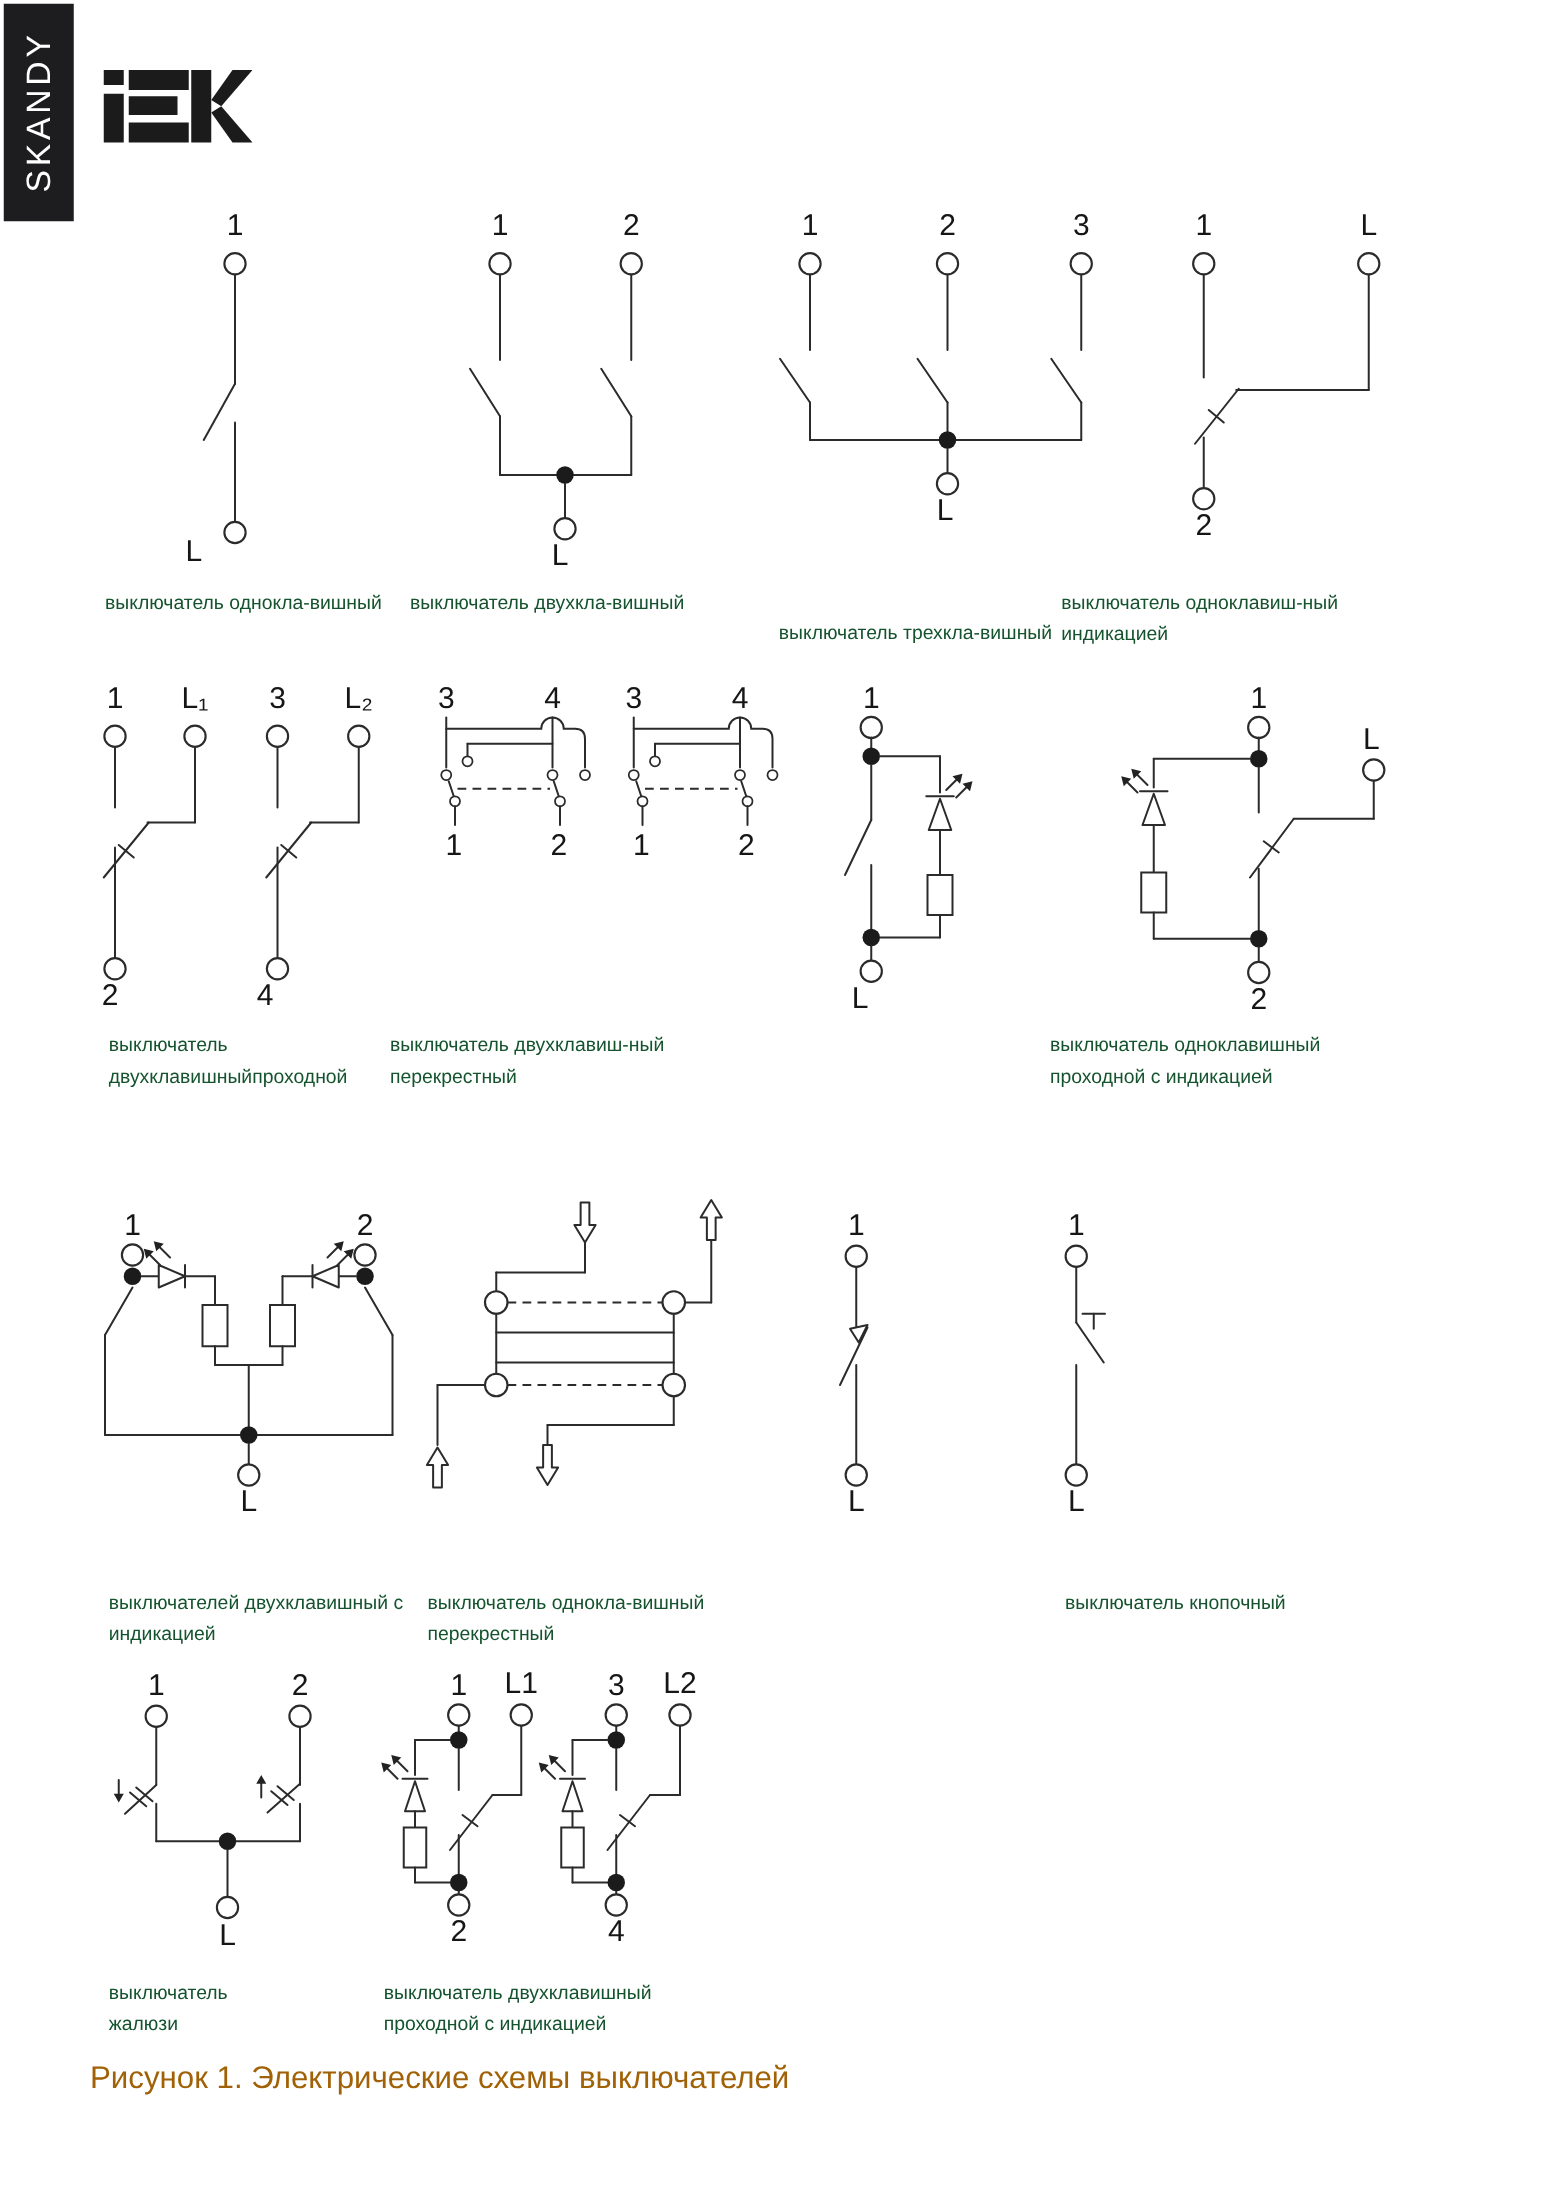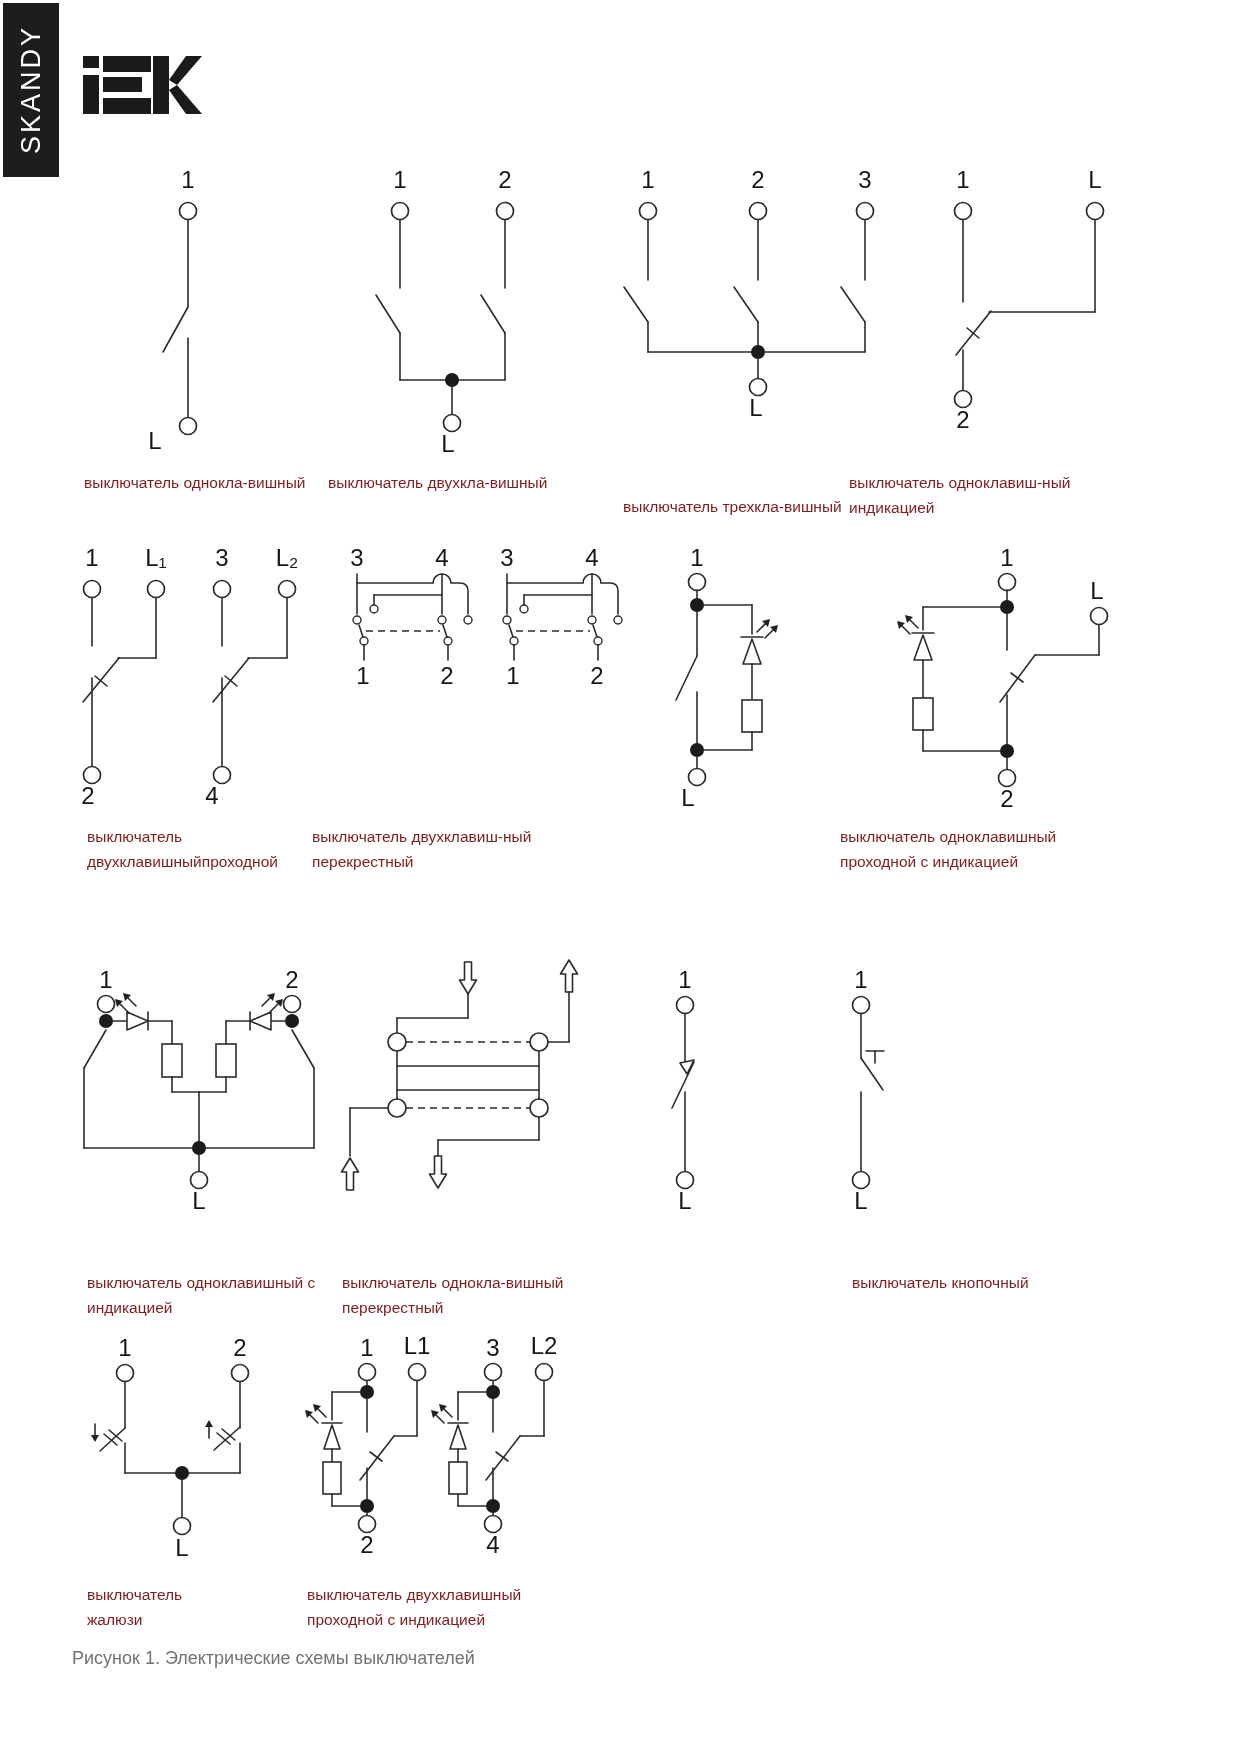--- a/index.html
+++ b/index.html
@@ -16,22 +16,22 @@
   .dsh{stroke:#2b2b2b;stroke-width:1.6;fill:none;stroke-dasharray:7 5}
   .tc{fill:#fff;stroke:#2b2b2b;stroke-width:1.7}
   .sc{fill:#fff;stroke:#2b2b2b;stroke-width:1.4}
   .bc{fill:#fff;stroke:#2b2b2b;stroke-width:1.7}
   .dk{fill:#1b1b1b;stroke:none}
   .res{fill:#fff;stroke:#2b2b2b;stroke-width:1.6}
   .led{fill:#fff;stroke:#2b2b2b;stroke-width:1.6;stroke-linejoin:round}
   .ah{fill:#222;stroke:none}
   .arrow{fill:#fff;stroke:#2b2b2b;stroke-width:1.6;stroke-linejoin:round}
   .tl{font-family:"Liberation Sans",sans-serif;font-size:24px;fill:#161616;text-anchor:middle}
-  .cap{position:absolute;font-size:15.5px;line-height:25px;color:#7f1d1d;white-space:nowrap}
-  .figcap{position:absolute;left:72px;top:1648px;font-size:18px;color:#737373}
+  .cap{position:absolute;font-size:15.5px;line-height:25px;color:#14532d;white-space:nowrap}
+  .figcap{position:absolute;left:72px;top:1648px;font-size:25px;color:#a16207}
 </style>
 </head>
 <body>
 
 <div class="page">
 
   <div class="banner">
     <span>SKANDY</span>
   </div>
 
@@ -449,21 +449,21 @@
   </div>
   <div class="cap" style="left:312px;top:824px">
     <div>выключатель двухклавиш-ный</div>
     <div>перекрестный</div>
   </div>
   <div class="cap" style="left:840px;top:824px">
     <div>выключатель одноклавишный</div>
     <div>проходной с индикацией</div>
   </div>
   <div class="cap" style="left:87px;top:1270px">
-    <div>выключатель одноклавишный с</div>
+    <div>выключателей двухклавишный с</div>
     <div>индикацией</div>
   </div>
   <div class="cap" style="left:342px;top:1270px">
     <div>выключатель однокла-вишный</div>
     <div>перекрестный</div>
   </div>
   <div class="cap" style="left:852px;top:1270px">
     <div>выключатель кнопочный</div>
   </div>
   <div class="cap" style="left:87px;top:1582px">

